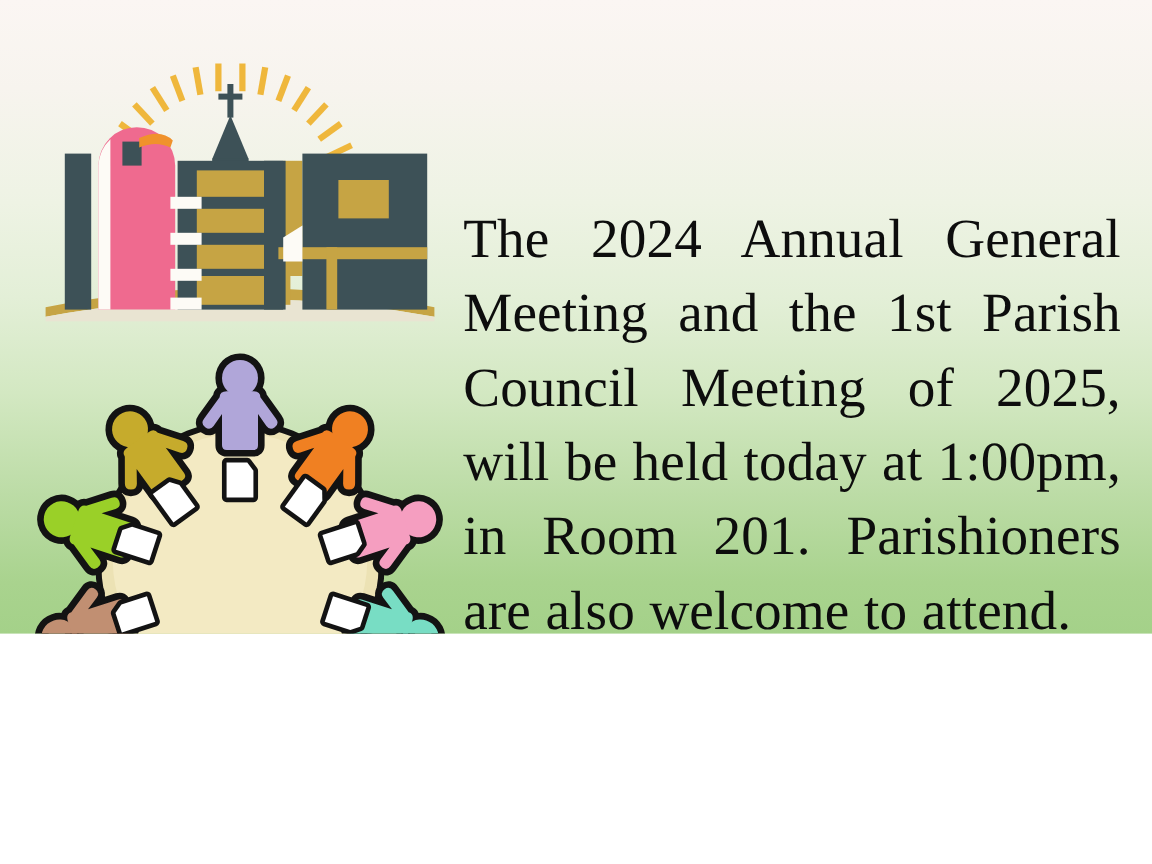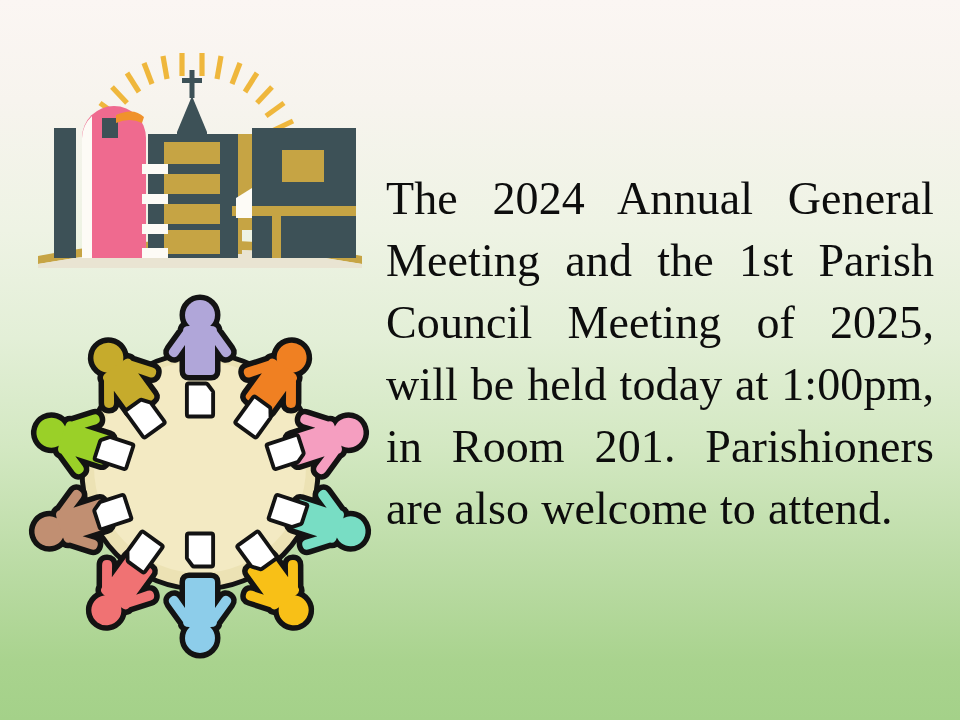--- a/index.html
+++ b/index.html
@@ -10,21 +10,21 @@
   body {
     width: 960px;
     height: 720px;
     overflow: hidden;
     font-family: "Liberation Serif", serif;
   }
 
   #slide {
     position: relative;
     width: 960px;
-    height: 720px;
+    height: 528px;
     background: linear-gradient(to bottom,
         #fbf6f3 0%,
         #f7f4ee 14%,
         #eef3e4 32%,
         #e3efd7 47%,
         #d3e8c2 62%,
         #bcdca6 78%,
         #a9d38e 92%,
         #a4d189 100%);
     overflow: hidden;

